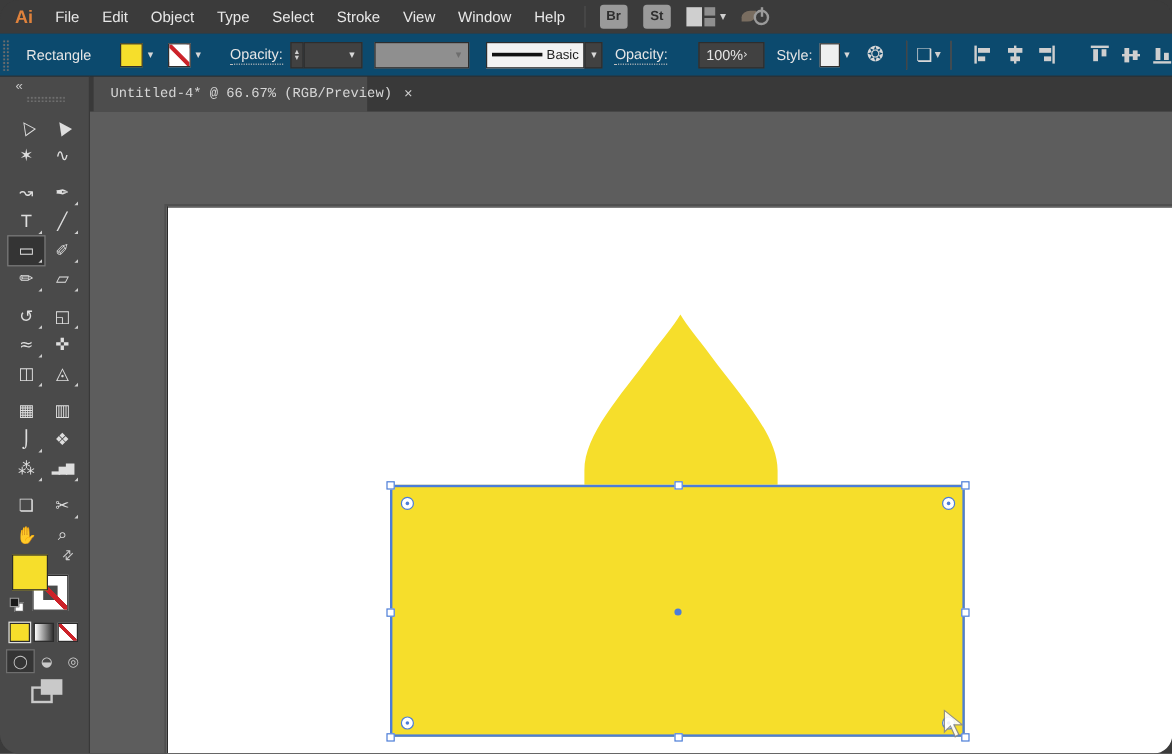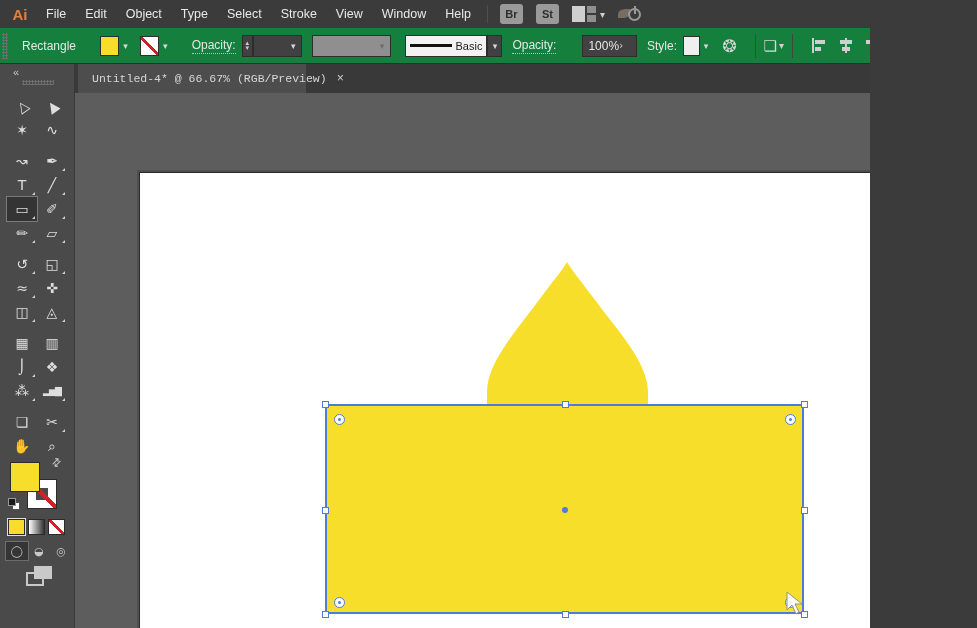--- a/index.html
+++ b/index.html
@@ -1,18 +1,18 @@
 <!DOCTYPE html>
 <html><head>
 <meta charset="utf-8">
 <style>
   * { margin:0; padding:0; box-sizing:border-box; }
   html,body { width:977px; height:628px; overflow:hidden; background:#3B3B3B;
     font-family:"Liberation Sans", sans-serif; }
-  #app { position:relative; width:870px; height:628px; overflow:hidden; background:#3B3B3B; }
+  #app { position:relative; width:977px; height:628px; overflow:hidden; background:#3B3B3B;border-radius:16px; }
   .ico { font-family:"DejaVu Sans", sans-serif; }
 
   
   #menubar { position:absolute; left:0; top:0; width:977px; height:28px; background:#3B3B3B;
     display:flex; align-items:center; color:#E8E8E8; font-size:12.5px; }
   #ai-logo { width:40px; text-align:center; font-weight:bold; font-size:15px; color:#E0823C; }
   #menu-items { display:flex; gap:19px; margin-left:6px; }
   #menu-items span { cursor:default; }
   .mb-sep { width:1px; height:18px; background:#4F4F4F; margin:0 12px 0 16px; }
   .mb-btn { width:23px; height:20px; background:#9A9A9A; color:#2E2E2E; border-radius:3px;
@@ -21,21 +21,21 @@
   #ws-icon .wa { position:absolute; left:0; top:0; width:13px; height:16px; background:#CFCFCF; }
   #ws-icon .wb { position:absolute; left:15px; top:0; width:9px; height:7px; background:#8F8F8F; }
   #ws-icon .wc { position:absolute; left:15px; top:9px; width:9px; height:7px; background:#8F8F8F; }
   .chev { color:#CFCFCF; font-size:10px; }
   #power-icon { position:relative; width:16px; height:16px; margin-left:22px; }
   #power-icon .pc { position:absolute; left:1px; top:2px; width:13px; height:13px; border:2px solid #9A9A9A; border-radius:50%; }
   #power-icon .ps { position:absolute; left:7px; top:0; width:2px; height:8px; background:#9A9A9A; }
   #power-icon .leaf { position:absolute; left:-9px; top:3px; width:12px; height:9px; background:#8A7A6A; border-radius:60% 0 60% 0; opacity:.8; }
 
   
-  #controlbar { position:absolute; left:0; top:28px; width:977px; height:36px; background:#15803d;
+  #controlbar { position:absolute; left:0; top:28px; width:977px; height:36px; background:#0c4a6e;
     border-bottom:1px solid #2D2D2D; display:flex; align-items:center; color:#E6E6E6; font-size:12px; }
   #cb-grip { width:7px; height:26px; margin:0 8px 0 2px;
     background-image:radial-gradient(#6E6E6E 1px, transparent 1.2px); background-size:3px 3px; }
   .cb-label { margin:0 6px; white-space:nowrap; }
   .dotted-u { border-bottom:1px dotted #BFBFBF; padding-bottom:1px; cursor:pointer; }
   .swatch-btn { width:22px; height:20px; border:1px solid #2F2F2F; }
   .chev-btn { width:15px; height:20px; display:flex; align-items:center; justify-content:center;
     color:#D8D8D8; font-size:9px; }
   .none-slash { background:linear-gradient(45deg, transparent 43%, #CC2229 43%, #CC2229 57%, transparent 57%), #FFFFFF; }
   #stepper { width:13px; height:22px; background:#414141; border:1px solid #2D2D2D; display:flex;

